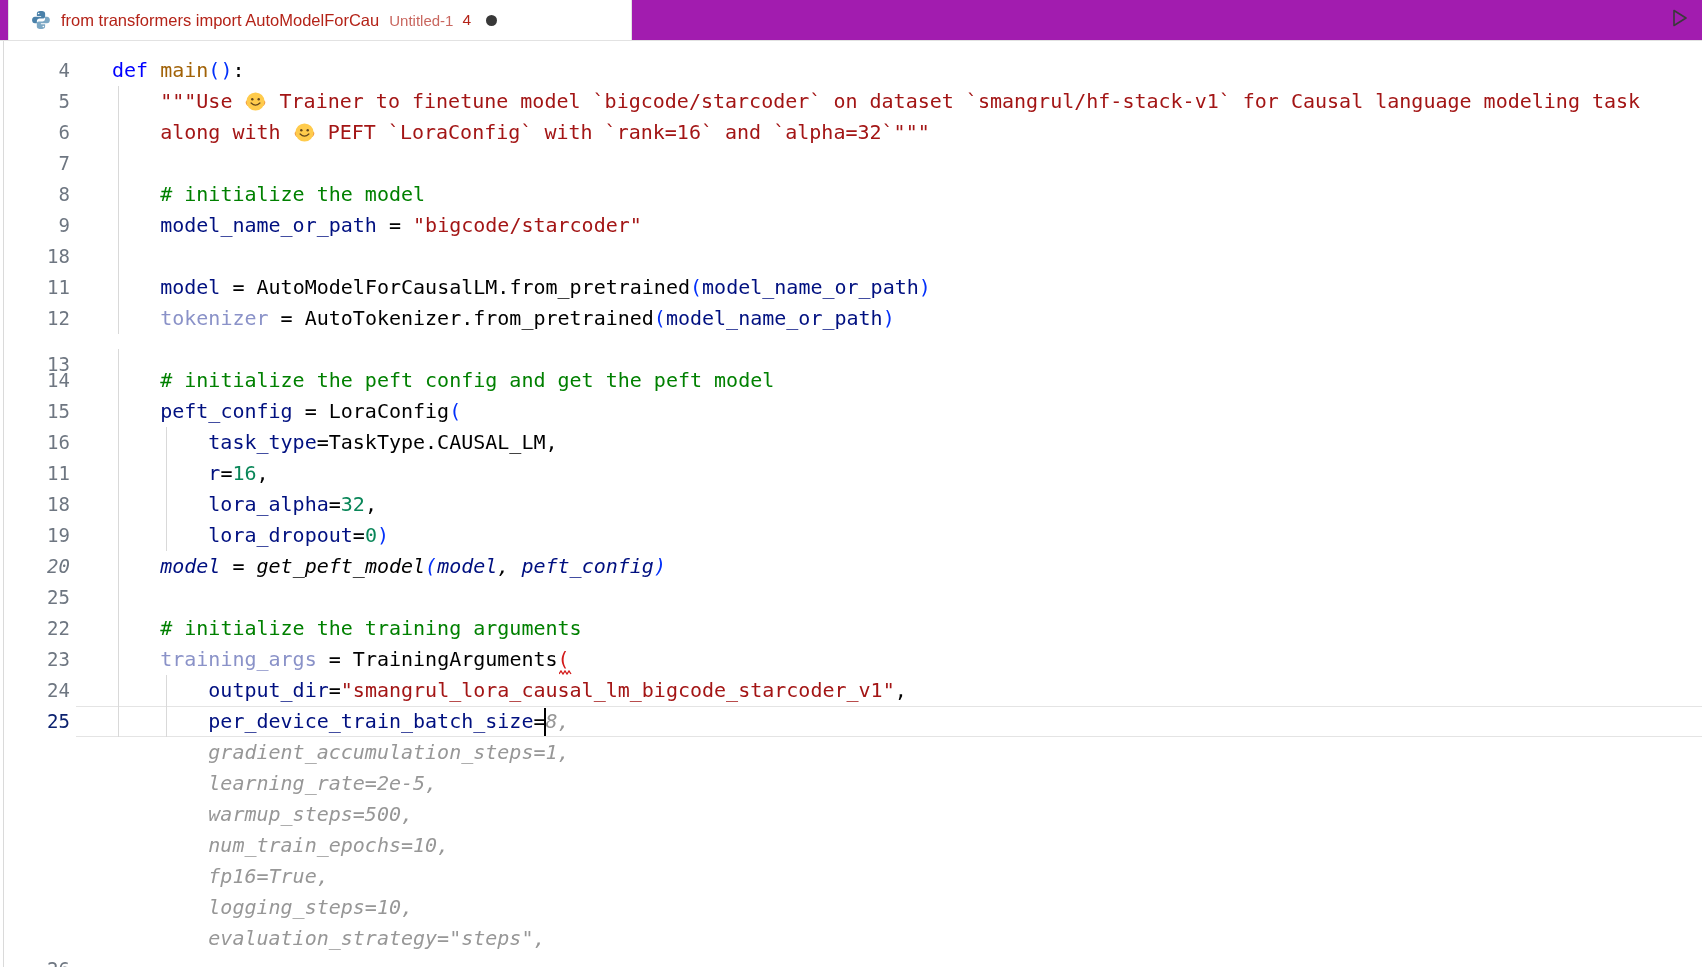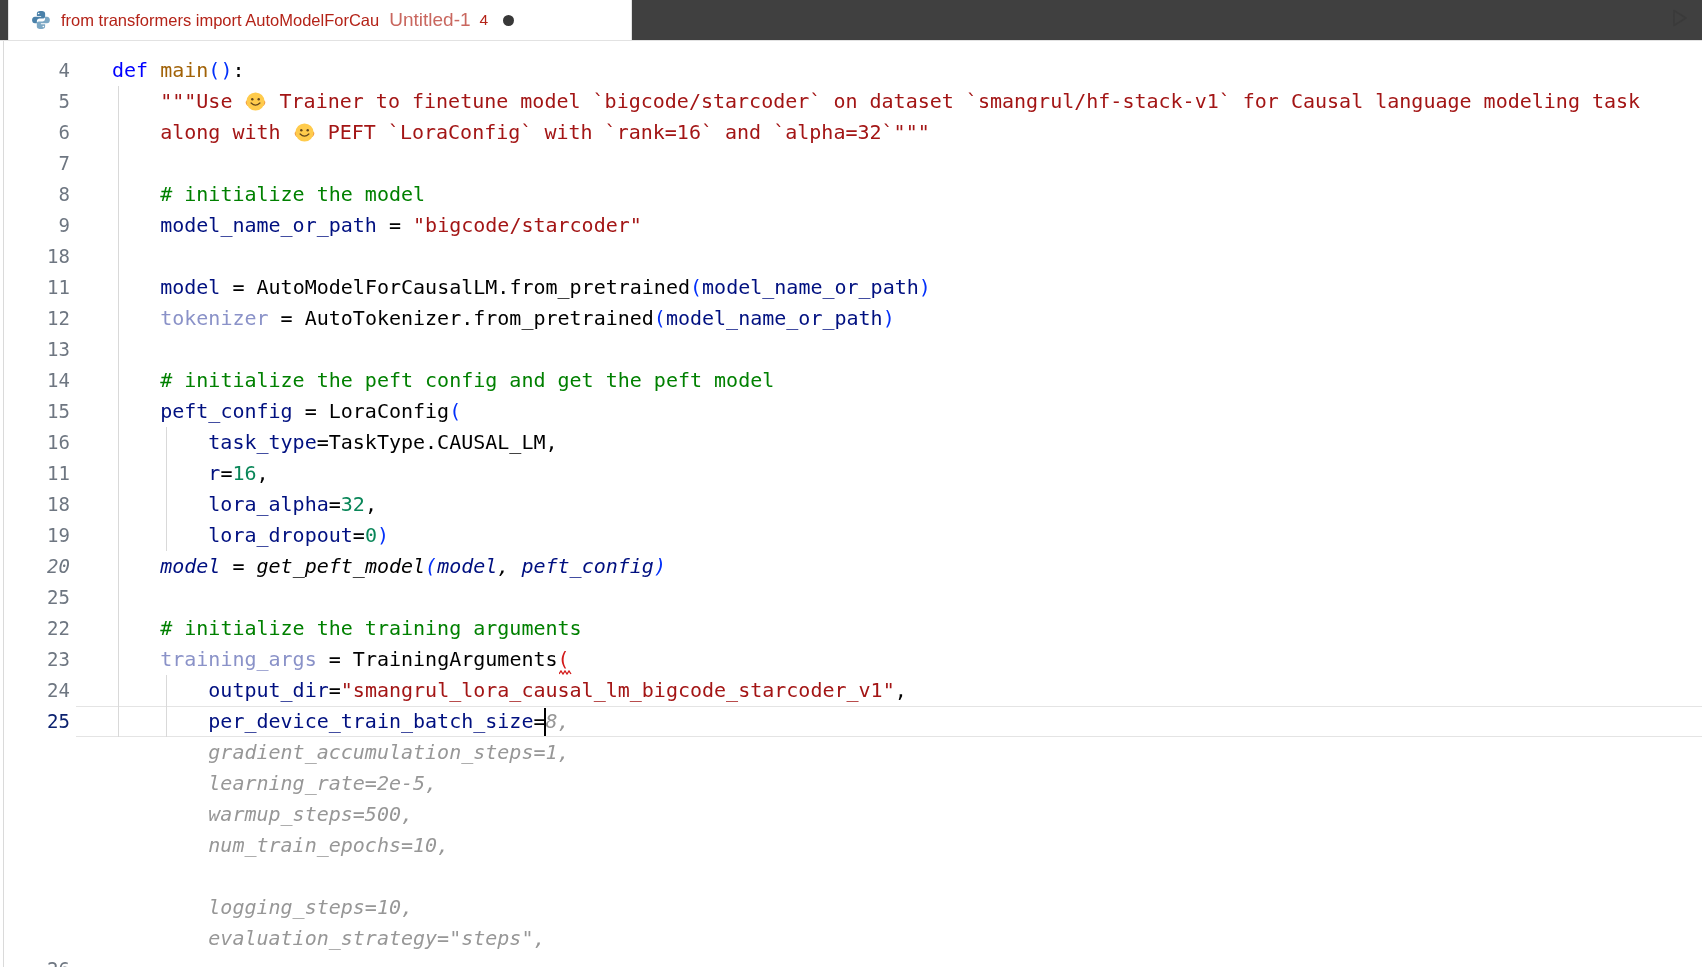--- a/index.html
+++ b/index.html
@@ -3,30 +3,30 @@
 <meta charset="utf-8">
 <style>
   html,body{margin:0;padding:0;}
   body{
     width:1702px;height:967px;overflow:hidden;background:#ffffff;
     font-family:"Liberation Sans",sans-serif;position:relative;
   }
   
   .tabbar{
     position:absolute;top:0;left:0;right:0;height:40px;
-    background:#404040;border-bottom:1px solid #e2e2e2;display:flex;align-items:stretch;
+    background:#a21caf;border-bottom:1px solid #e2e2e2;display:flex;align-items:stretch;
   }
   .tab{
     margin-left:8px;width:624px;background:#ffffff;box-sizing:border-box;
     border-left:1px solid #e2e2e2;border-right:1px solid #e2e2e2;
     display:flex;align-items:center;padding:0 12px 0 21px;cursor:pointer;
   }
   .pyicon{flex:0 0 auto;display:flex;align-items:center;}
   .tab-title{color:#b42318;font-size:16.5px;margin-left:9px;white-space:nowrap;}
-  .tab-desc{color:#c9675f;font-size:19px;margin-left:10px;white-space:nowrap;}
+  .tab-desc{color:#c9675f;font-size:15px;margin-left:10px;white-space:nowrap;}
   .tab-badge{color:#b42318;font-size:15.5px;margin-left:9px;font-weight:400;}
   .dirty-dot{width:11px;height:11px;border-radius:50%;background:#383838;margin-left:15px;}
   .run-btn{position:absolute;right:9px;top:4px;width:28px;height:28px;display:flex;
     align-items:center;justify-content:center;cursor:pointer;border-radius:4px;}
   
   .editor{
     position:absolute;top:41px;left:0;right:0;bottom:0;background:#fff;
     font-family:"DejaVu Sans Mono",monospace;font-size:20px;
   }
   .edge-line{position:absolute;left:3px;top:0;bottom:0;width:1px;background:#dadada;}
@@ -104,35 +104,36 @@
             <circle cx="12.5" cy="14" r="2.1" fill="#65471b"></circle>
             <circle cx="23.5" cy="14" r="2.1" fill="#65471b"></circle>
             <path d="M10.5 20.5 q7.5 7.5 15 0" stroke="#65471b" stroke-width="2.2" fill="none" stroke-linecap="round"></path>
           </svg></span><span class="s"> PEFT `LoraConfig` with `rank=16` and `alpha=32`"""</span></div></div>
     <div class="row" style="top: 107px;"><div class="guide" style="left: 118px;"></div><div class="num">7</div></div>
     <div class="row" style="top: 138px;"><div class="guide" style="left: 118px;"></div><div class="num">8</div><div class="code"><span class="pl">    </span><span class="c"># initialize the model</span></div></div>
     <div class="row" style="top: 169px;"><div class="guide" style="left: 118px;"></div><div class="num">9</div><div class="code"><span class="pl">    </span><span class="v">model_name_or_path</span><span class="pl"> = </span><span class="s">"bigcode/starcoder"</span></div></div>
     <div class="row" style="top: 200px;"><div class="guide" style="left: 118px;"></div><div class="num">18</div></div>
     <div class="row" style="top: 231px;"><div class="guide" style="left: 118px;"></div><div class="num">11</div><div class="code"><span class="pl">    </span><span class="v">model</span><span class="pl"> = AutoModelForCausalLM.from_pretrained</span><span class="b">(</span><span class="v">model_name_or_path</span><span class="b">)</span></div></div>
     <div class="row" style="top: 262px;"><div class="guide" style="left: 118px;"></div><div class="num">12</div><div class="code"><span class="pl">    </span><span class="u">tokenizer</span><span class="pl"> = AutoTokenizer.from_pretrained</span><span class="b">(</span><span class="v">model_name_or_path</span><span class="b">)</span></div></div>
-    <div class="row" style="top: 293px; text-decoration: underline;"><div class="guide" style="left: 118px;"></div><div class="num">13</div></div>
+    <div class="row" style="top: 308px; text-decoration: underline;"><div class="guide" style="left: 118px;"></div><div class="num">13</div></div>
     <div class="row" style="top: 324px;"><div class="guide" style="left: 118px;"></div><div class="num">14</div><div class="code"><span class="pl">    </span><span class="c"># initialize the peft config and get the peft model</span></div></div>
     <div class="row" style="top: 355px;"><div class="guide" style="left: 118px;"></div><div class="num">15</div><div class="code"><span class="pl">    </span><span class="v">peft_config</span><span class="pl"> = LoraConfig</span><span class="b">(</span></div></div>
     <div class="row" style="top: 386px;"><div class="guide" style="left: 118px;"></div><div class="guide" style="left: 166px;"></div><div class="num">16</div><div class="code"><span class="pl">        </span><span class="v">task_type</span><span class="pl">=TaskType.CAUSAL_LM,</span></div></div>
     <div class="row" style="top: 417px;"><div class="guide" style="left: 118px;"></div><div class="guide" style="left: 166px;"></div><div class="num">11</div><div class="code"><span class="pl">        </span><span class="v">r</span><span class="pl">=</span><span class="n">16</span><span class="pl">,</span></div></div>
     <div class="row" style="top: 448px;"><div class="guide" style="left: 118px;"></div><div class="guide" style="left: 166px;"></div><div class="num">18</div><div class="code"><span class="pl">        </span><span class="v">lora_alpha</span><span class="pl">=</span><span class="n">32</span><span class="pl">,</span></div></div>
     <div class="row" style="top: 479px;"><div class="guide" style="left: 118px;"></div><div class="guide" style="left: 166px;"></div><div class="num">19</div><div class="code"><span class="pl">        </span><span class="v">lora_dropout</span><span class="pl">=</span><span class="n">0</span><span class="b">)</span></div></div>
     <div class="row" style="top: 510px; font-style: italic;"><div class="guide" style="left: 118px;"></div><div class="num">20</div><div class="code"><span class="pl">    </span><span class="v">model</span><span class="pl"> = get_peft_model</span><span class="b">(</span><span class="v">model</span><span class="pl">, </span><span class="v">peft_config</span><span class="b">)</span></div></div>
     <div class="row" style="top: 541px;"><div class="guide" style="left: 118px;"></div><div class="num">25</div></div>
     <div class="row" style="top: 572px;"><div class="guide" style="left: 118px;"></div><div class="num">22</div><div class="code"><span class="pl">    </span><span class="c"># initialize the training arguments</span></div></div>
     <div class="row" style="top: 603px;"><div class="guide" style="left: 118px;"></div><div class="num">23</div><div class="code"><span class="pl">    </span><span class="u">training_args</span><span class="pl"> = TrainingArguments</span><span class="rb">(<svg width="13" height="5" viewBox="0 0 13 5">
             <polyline points="0,4 2,1 4,4 6,1 8,4 10,1 12,4" fill="none" stroke="#d31a1a" stroke-width="1.3"></polyline>
           </svg></span></div></div>
     <div class="row" style="top: 634px;"><div class="guide" style="left: 118px;"></div><div class="guide" style="left: 166px;"></div><div class="num">24</div><div class="code"><span class="pl">        </span><span class="v">output_dir</span><span class="pl">=</span><span class="s">"smangrul_lora_causal_lm_bigcode_starcoder_v1"</span><span class="pl">,</span></div></div>
     <div class="row" style="top: 665px;"><div class="cur-overlay"></div><div class="guide" style="left: 118px;"></div><div class="guide" style="left: 166px;"></div><div class="num active">25</div><div class="code"><span class="pl">        </span><span class="v">per_device_train_batch_size</span><span class="pl">=</span><span class="cursor"></span><span class="g">8,</span></div></div>
     <div class="row" style="top: 696px;"><div class="code"><span class="g">        gradient_accumulation_steps=1,</span></div></div>
     <div class="row" style="top: 727px;"><div class="code"><span class="g">        learning_rate=2e-5,</span></div></div>
     <div class="row" style="top: 758px;"><div class="code"><span class="g">        warmup_steps=500,</span></div></div>
     <div class="row" style="top: 789px;"><div class="code"><span class="g">        num_train_epochs=10,</span></div></div>
+    <div class="row" style="top: 820px;"><div class="code"><span class="g">        fp16=True,</span></div></div>
     <div class="row" style="top: 851px;"><div class="code"><span class="g">        logging_steps=10,</span></div></div>
     <div class="row" style="top: 882px;"><div class="code"><span class="g">        evaluation_strategy="steps",</span></div></div>
     <div class="row" style="top: 913px;"><div class="num">26</div></div>
   </div>
 
 </body></html>

